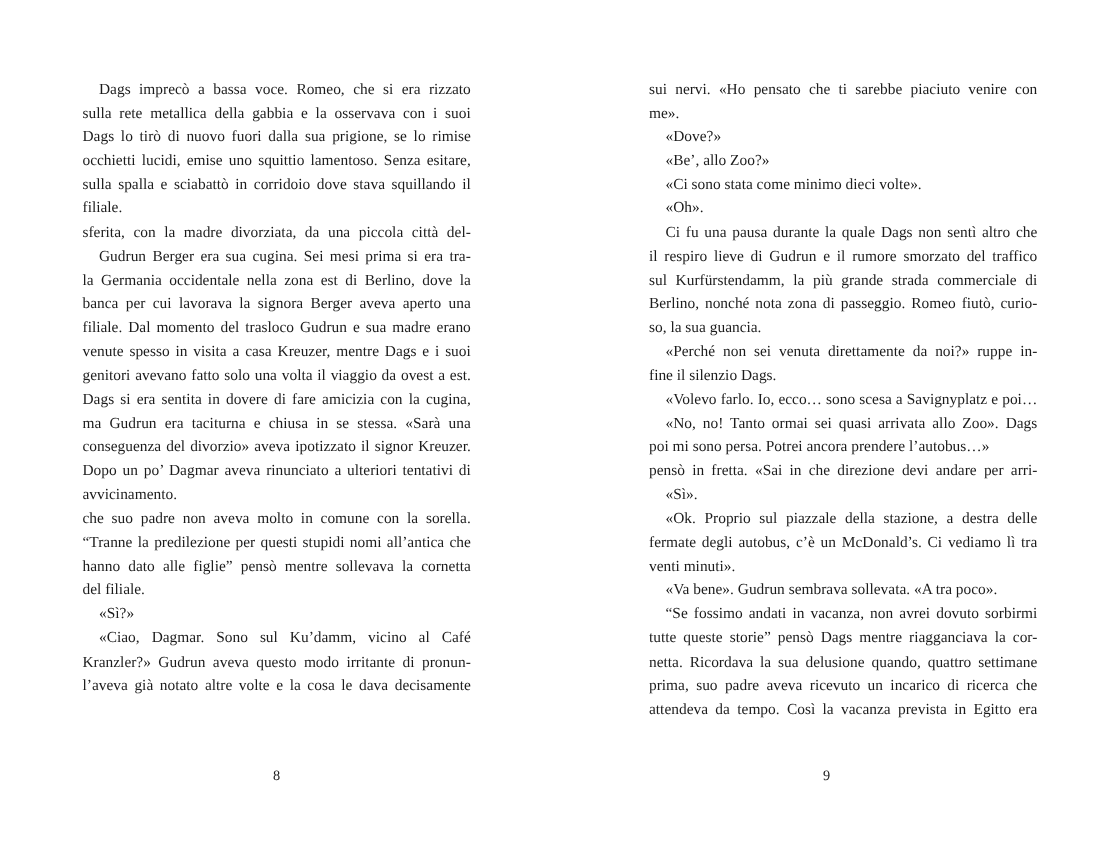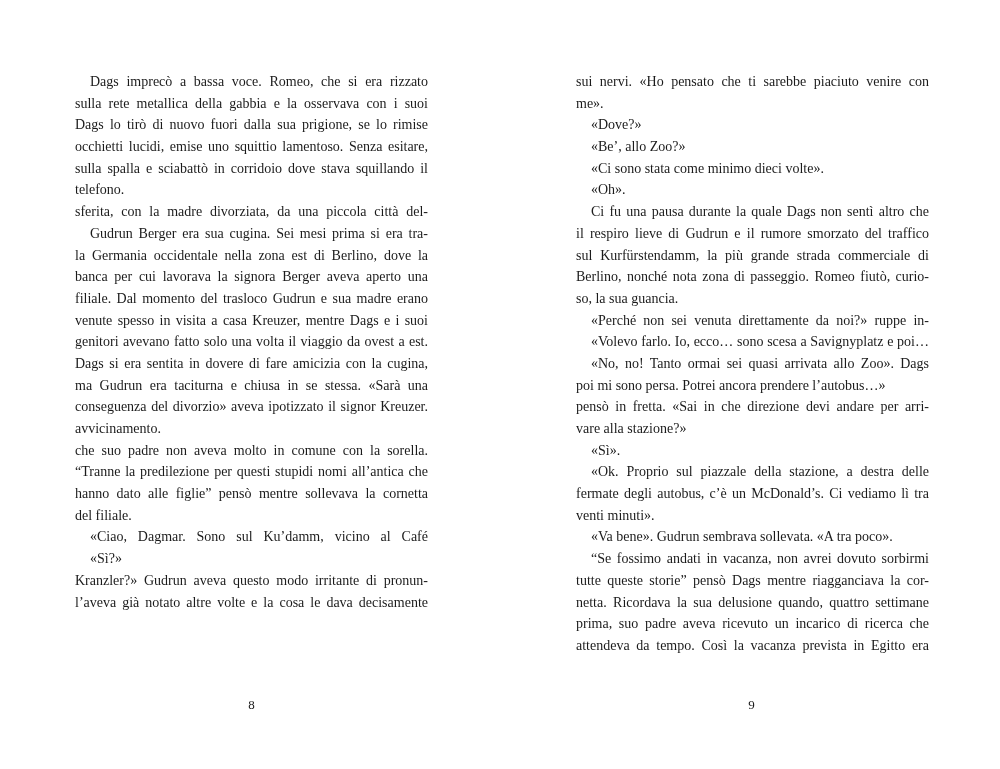--- a/index.html
+++ b/index.html
@@ -15,21 +15,21 @@
     overflow: hidden;
     font-family: "Liberation Serif", "DejaVu Serif", serif;
     color: #1b1b1b;
   }
   .text-block {
     position: absolute;
     top: 71px;
     width: 353px;
   }
   .text-block.left-col  { left: 75px;  }
-  .text-block.right-col { left: 576px; }
+  .text-block.right-col { left: 590px; }
   .line {
     font-size: 14px;
     line-height: 21.7px;
     height: 21.7px;
     text-align: justify;
     text-align-last: justify;
     text-justify: inter-word;
     white-space: normal;
     overflow: visible;
   }
@@ -51,60 +51,61 @@
 <body>
 
 <div class="spread">
 
   <div class="text-block left-col">
       <div class="line indent">Dags imprecò a bassa voce. Romeo, che si era rizzato</div>
       <div class="line">sulla rete metallica della gabbia e la osservava con i suoi</div>
       <div class="line">Dags lo tirò di nuovo fuori dalla sua prigione, se lo rimise</div>
       <div class="line">occhietti lucidi, emise uno squittio lamentoso. Senza esitare,</div>
       <div class="line">sulla spalla e sciabattò in corridoio dove stava squillando il</div>
-      <div class="line para-end">telefono.</div>
+      <div class="line para-end">filiale.</div>
       <div class="line">sferita, con la madre divorziata, da una piccola città del-</div>
       <div class="line indent">Gudrun Berger era sua cugina. Sei mesi prima si era tra-</div>
       <div class="line">la Germania occidentale nella zona est di Berlino, dove la</div>
       <div class="line">banca per cui lavorava la signora Berger aveva aperto una</div>
       <div class="line">filiale. Dal momento del trasloco Gudrun e sua madre erano</div>
       <div class="line">venute spesso in visita a casa Kreuzer, mentre Dags e i suoi</div>
       <div class="line">genitori avevano fatto solo una volta il viaggio da ovest a est.</div>
       <div class="line">Dags si era sentita in dovere di fare amicizia con la cugina,</div>
       <div class="line">ma Gudrun era taciturna e chiusa in se stessa. «Sarà una</div>
       <div class="line">conseguenza del divorzio» aveva ipotizzato il signor Kreuzer.</div>
+      <div class="line">Dopo un po’ Dagmar aveva rinunciato a ulteriori tentativi di</div>
       <div class="line para-end">avvicinamento.</div>
       <div class="line">che suo padre non aveva molto in comune con la sorella.</div>
       <div class="line">“Tranne la predilezione per questi stupidi nomi all’antica che</div>
       <div class="line">hanno dato alle figlie” pensò mentre sollevava la cornetta</div>
       <div class="line para-end">del filiale.</div>
+      <div class="line indent para-end">«Sì?»</div>
       <div class="line indent">«Ciao, Dagmar. Sono sul Ku’damm, vicino al Café</div>
-      <div class="line indent para-end">«Sì?»</div>
       <div class="line">Kranzler?» Gudrun aveva questo modo irritante di pronun-</div>
       <div class="line">l’aveva già notato altre volte e la cosa le dava decisamente</div>
     </div>
 
   <div class="text-block right-col">
       <div class="line">sui nervi. «Ho pensato che ti sarebbe piaciuto venire con</div>
       <div class="line para-end">me».</div>
       <div class="line indent para-end">«Dove?»</div>
       <div class="line indent para-end">«Be’, allo Zoo?»</div>
       <div class="line indent para-end">«Ci sono stata come minimo dieci volte».</div>
       <div class="line indent para-end">«Oh».</div>
       <div class="line indent">Ci fu una pausa durante la quale Dags non sentì altro che</div>
       <div class="line">il respiro lieve di Gudrun e il rumore smorzato del traffico</div>
       <div class="line">sul Kurfürstendamm, la più grande strada commerciale di</div>
       <div class="line">Berlino, nonché nota zona di passeggio. Romeo fiutò, curio-</div>
       <div class="line para-end">so, la sua guancia.</div>
       <div class="line indent">«Perché non sei venuta direttamente da noi?» ruppe in-</div>
+      <div class="line para-end">fine il silenzio Dags.</div>
       <div class="line indent">«Volevo farlo. Io, ecco… sono scesa a Savignyplatz e poi…</div>
       <div class="line indent">«No, no! Tanto ormai sei quasi arrivata allo Zoo». Dags</div>
       <div class="line para-end">poi mi sono persa. Potrei ancora prendere l’autobus…»</div>
       <div class="line">pensò in fretta. «Sai in che direzione devi andare per arri-</div>
-      <div class="line para-end">vare alla stazione?»</div>
       <div class="line indent para-end">«Sì».</div>
       <div class="line indent">«Ok. Proprio sul piazzale della stazione, a destra delle</div>
       <div class="line">fermate degli autobus, c’è un McDonald’s. Ci vediamo lì tra</div>
       <div class="line para-end">venti minuti».</div>
       <div class="line indent para-end">«Va bene». Gudrun sembrava sollevata. «A tra poco».</div>
       <div class="line indent">“Se fossimo andati in vacanza, non avrei dovuto sorbirmi</div>
       <div class="line">tutte queste storie” pensò Dags mentre riagganciava la cor-</div>
       <div class="line">netta. Ricordava la sua delusione quando, quattro settimane</div>
       <div class="line">prima, suo padre aveva ricevuto un incarico di ricerca che</div>
       <div class="line">attendeva da tempo. Così la vacanza prevista in Egitto era</div>

